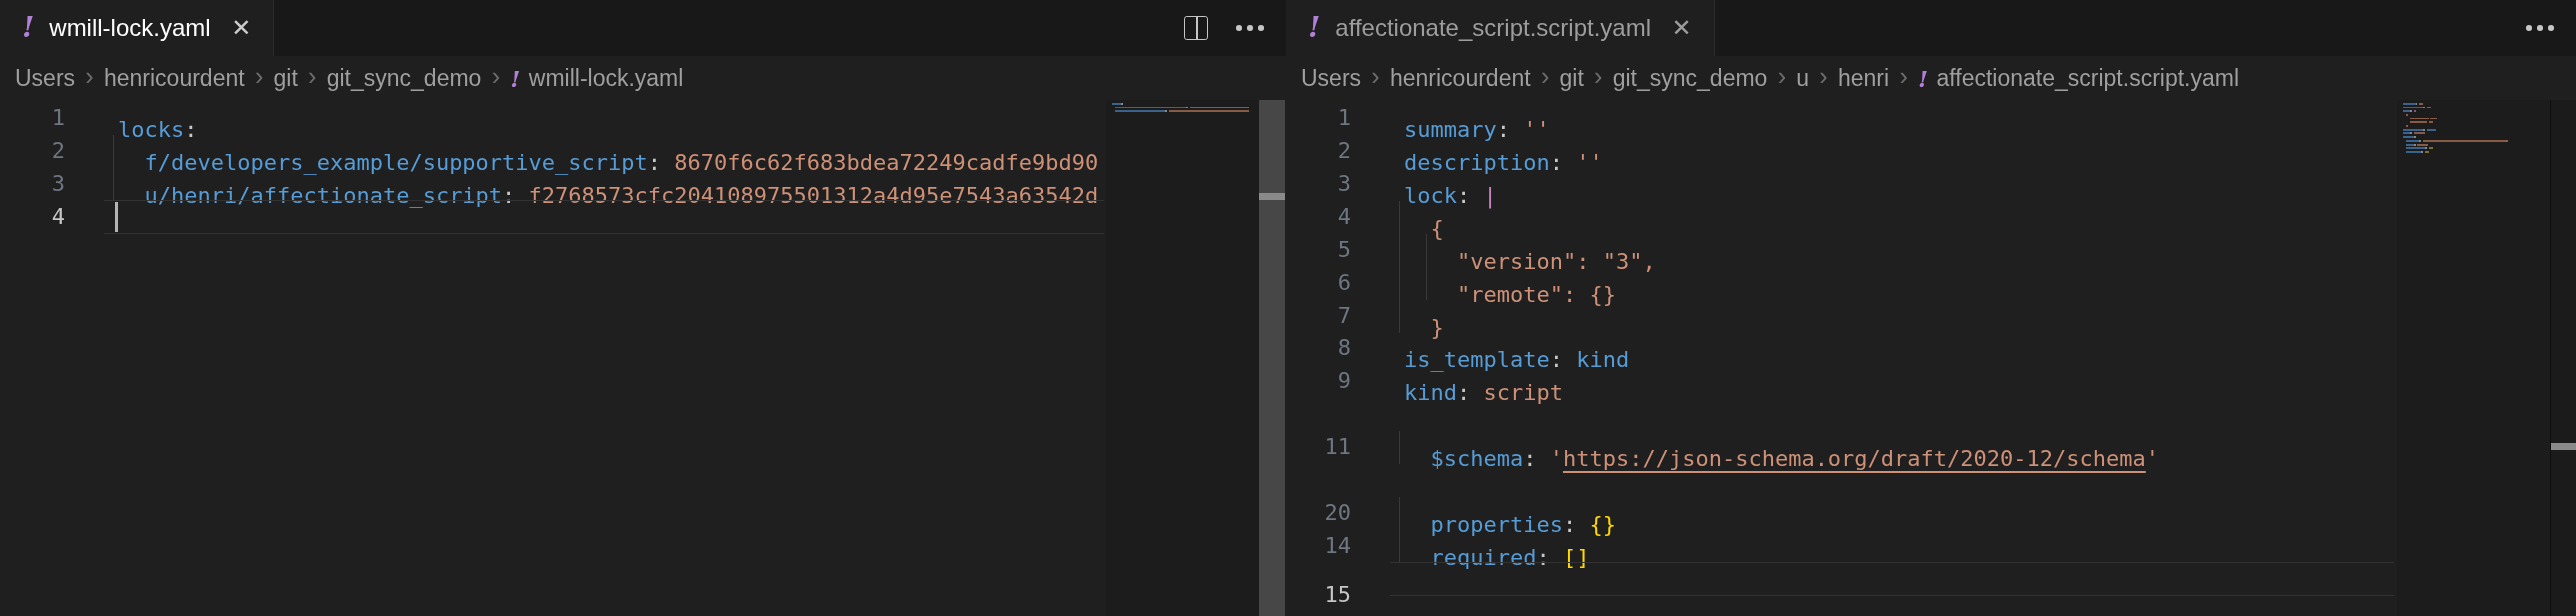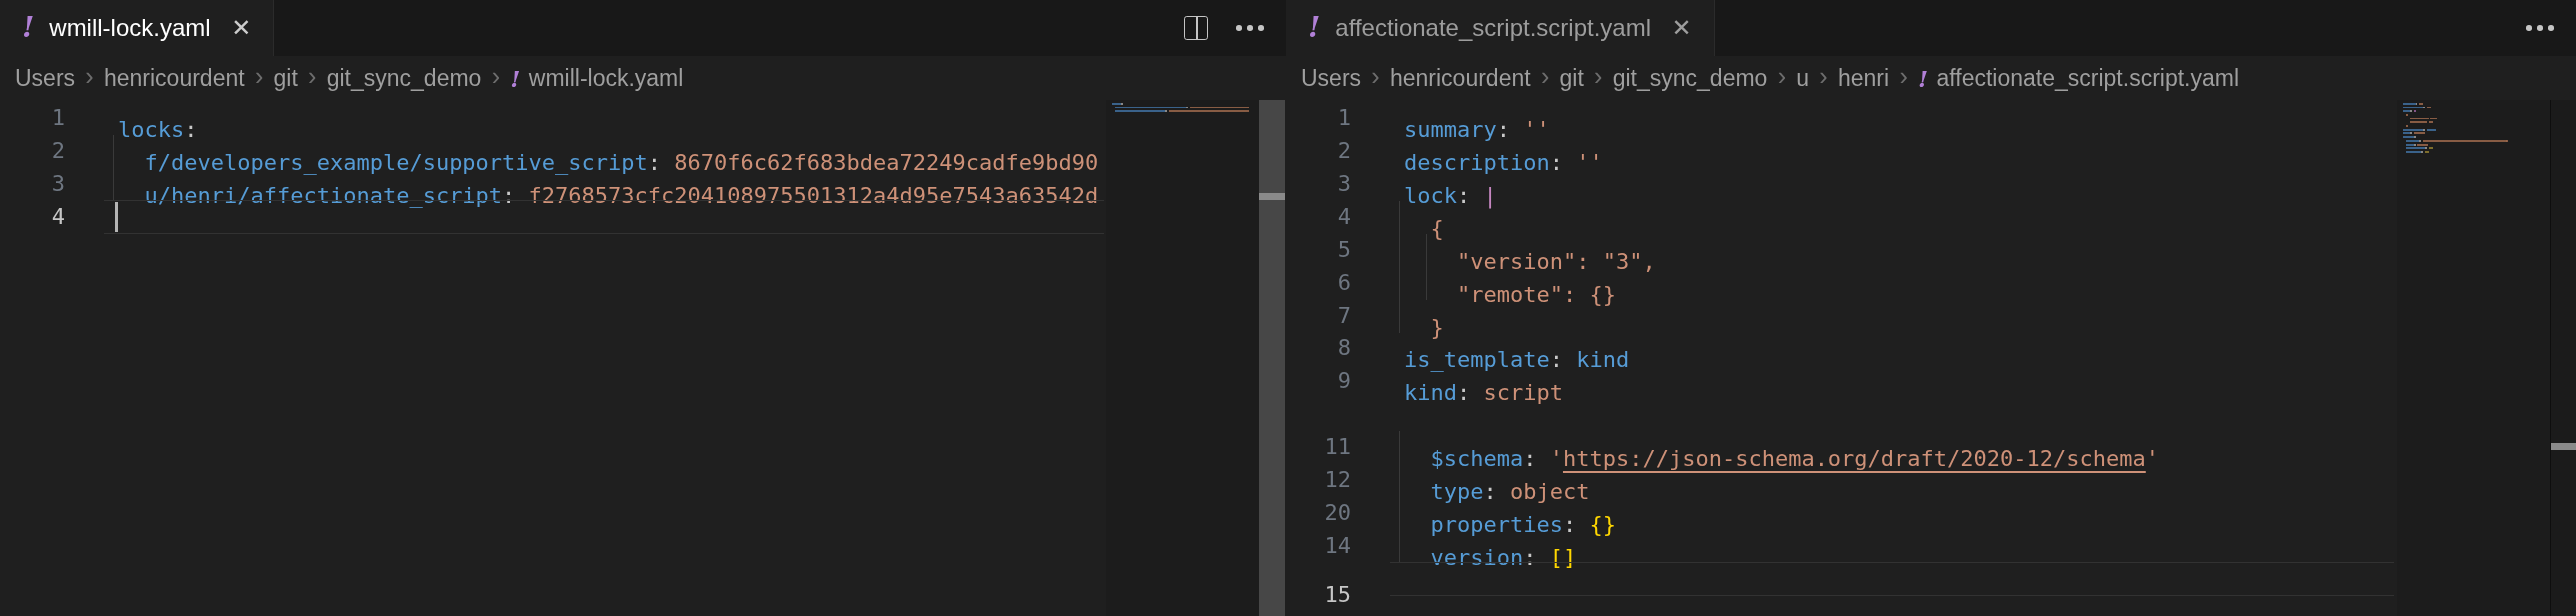--- a/index.html
+++ b/index.html
@@ -220,34 +220,29 @@
           </div>
           <div class="code-line" style="top: 265px;">
             <span class="ln">9</span>
             <span class="code-text"><span class="tk-key">kind</span><span class="tk-punc">:</span><span class="tk-str"> script</span></span>
           </div>
           <div class="code-line" style="top: 331px;">
             <span class="ln">11</span>
             <div class="indent-guide" style="left: 113px; top: 0px; height: 33px;"></div>
             <span class="code-text"><span class="tk-key">  $schema</span><span class="tk-punc">:</span><span class="tk-str"> '</span><span class="tk-link">https://json-schema.org/draft/2020-12/schema</span><span class="tk-str">'</span></span>
           </div>
-          <div class="code-line" style="top: 364px;">
-            <span class="ln">12</span>
-            <div class="indent-guide" style="left: 113px; top: 0px; height: 33px;"></div>
-            <span class="code-text"><span class="tk-key">  type</span><span class="tk-punc">:</span><span class="tk-str"> object</span></span>
-          </div>
           <div class="code-line" style="top: 397px;">
             <span class="ln">20</span>
             <div class="indent-guide" style="left: 113px; top: 0px; height: 33px;"></div>
             <span class="code-text"><span class="tk-key">  properties</span><span class="tk-punc">:</span><span class="tk-bracket"> {}</span></span>
           </div>
           <div class="code-line" style="top: 430px;">
             <span class="ln">14</span>
             <div class="indent-guide" style="left: 113px; top: 0px; height: 33px;"></div>
-            <span class="code-text"><span class="tk-key">  version</span><span class="tk-punc">:</span><span class="tk-bracket"> []</span></span>
+            <span class="code-text"><span class="tk-key">  required</span><span class="tk-punc">:</span><span class="tk-bracket"> []</span></span>
           </div>
           <div class="curline" style="top: 462px; height: 34px; right: 182px;"></div>
           <div class="code-line" style="top: 463px; margin-top: 16px;">
             <span class="ln active">15</span>
             <span class="code-text"></span>
           </div>
         </div>
       <div class="minimap">
           <div class="mm-bar" style="left: 5.6px; top: 2.8px; width: 13px; background: rgb(63, 111, 158);"></div>
           <div class="mm-bar" style="left: 18.6px; top: 2.8px; width: 1.9px; background: rgb(155, 155, 155);"></div>

